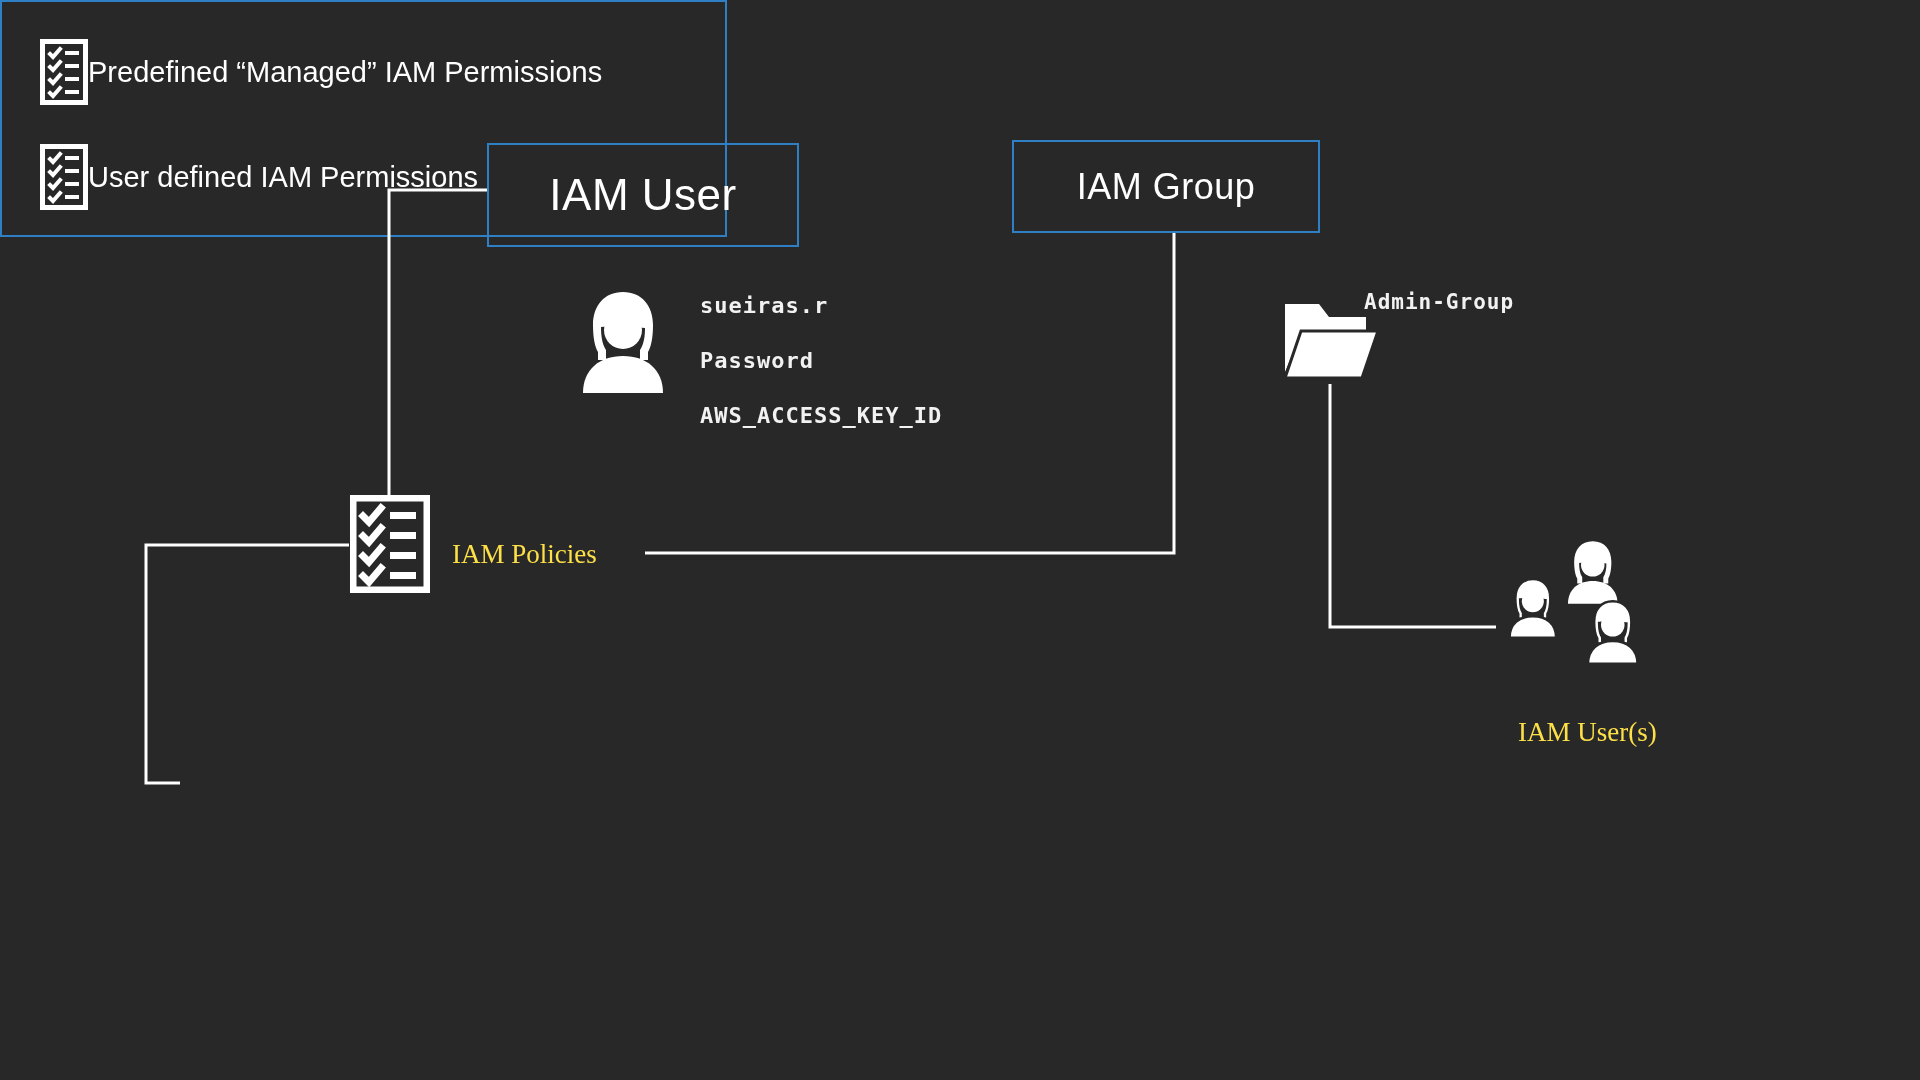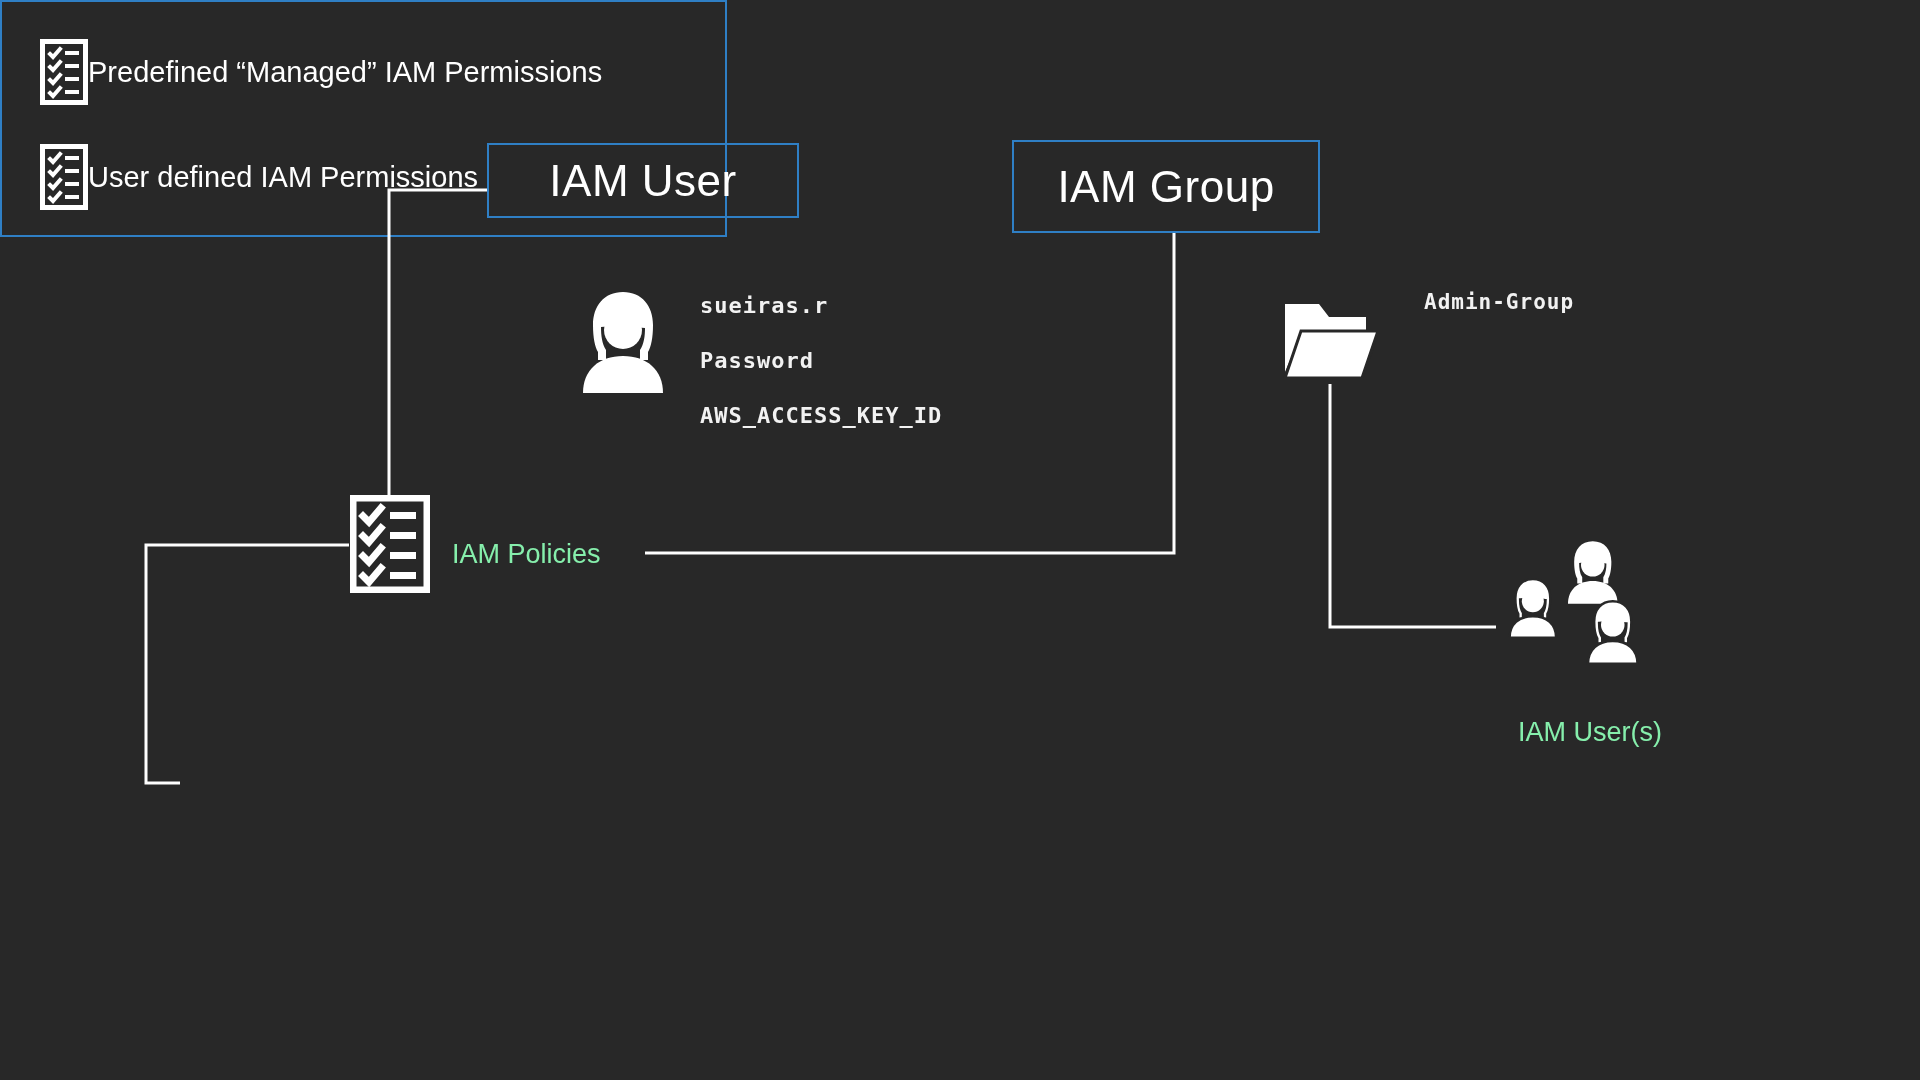--- a/index.html
+++ b/index.html
@@ -35,27 +35,27 @@
     display: flex;
     align-items: center;
     justify-content: center;
     color: #ffffff;
     font-family: "Liberation Sans", sans-serif;
     font-weight: 400;
     letter-spacing: 0.5px;
   }
   #box-iam-user {
     left: 487px; top: 143px;
-    width: 312px; height: 75px;
+    width: 312px; height: 104px;
     font-size: 44px;
   }
   #box-iam-group {
     left: 1012px; top: 140px;
     width: 308px; height: 93px;
-    font-size: 44px;
+    font-size: 36px;
   }
   #box-permissions {
     left: 178px; top: 664px;
     width: 723px; height: 233px;
     border: 2px solid #2f7fc5;
     display: block;
   }
 
   
   .cred-list {
@@ -68,30 +68,30 @@
     font-size: 22px;
     color: #f2f2f2;
     letter-spacing: 1px;
     line-height: 55px;
   }
   .cred-list div { white-space: nowrap; }
 
   
   .label {
     position: absolute;
-    color: #86efac;
-    font-family: Liberation Sans, sans-serif;
+    color: #fde047;
+    font-family: Liberation Serif, serif;
     font-size: 26px;
     white-space: nowrap;
   }
   #label-iam-policies { left: 452px; top: 539px; font-size: 27px; }
   #label-iam-users    { left: 1518px; top: 717px; font-size: 27px; }
   #label-admin-group {
     position: absolute;
-    left: 1424px; top: 290px;
+    left: 1364px; top: 290px;
     font-family: "DejaVu Sans Mono", "Liberation Mono", monospace;
     font-weight: 700;
     font-size: 21px;
     color: #f2f2f2;
     letter-spacing: 1px;
     white-space: nowrap;
   }
 
   
   .perm-row {

